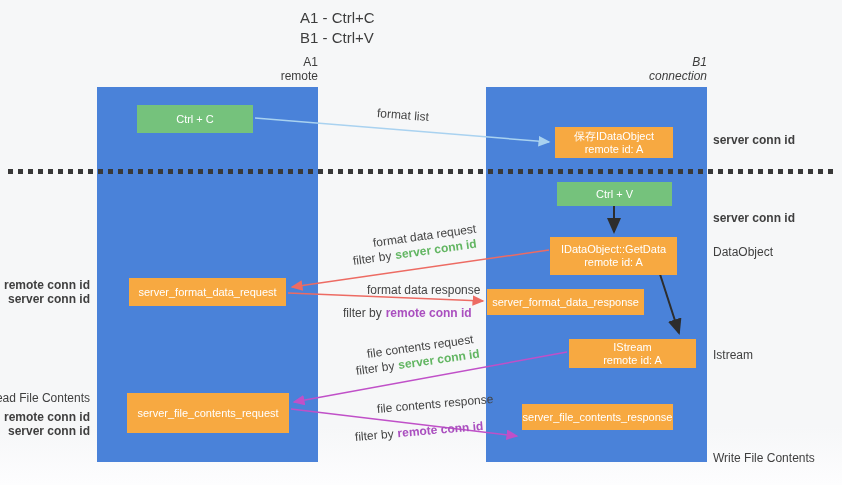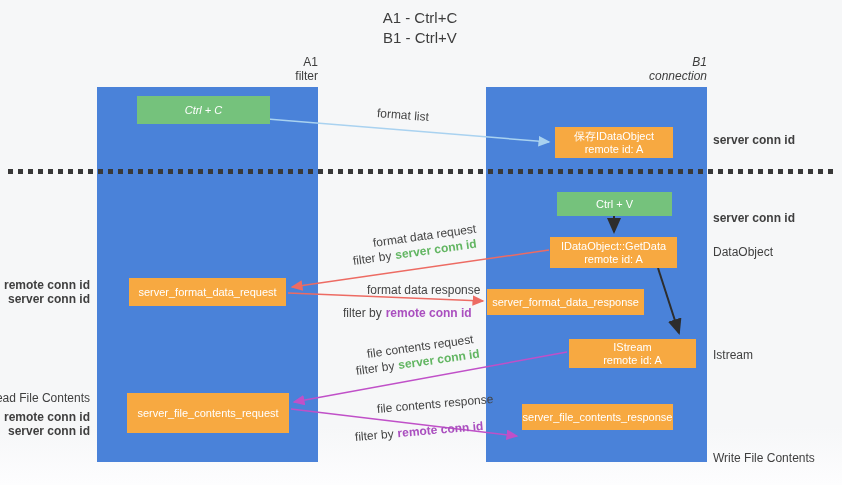--- a/index.html
+++ b/index.html
@@ -1,21 +1,21 @@
 <!DOCTYPE html>
 <html><head>
 <meta charset="utf-8">
 <style>
   html,body{margin:0;padding:0;}
   body{font-family:"Liberation Sans",sans-serif;background:#ffffff;}
   .canvas{
     position:relative;width:842px;height:485px;overflow:hidden;
     background:linear-gradient(#f6f7f8 0%, #f6f7f8 88%, #fdfdfe 100%);
   }
-  .title{position:absolute;left:300px;top:8px;width:240px;text-align:center;
+  .title{position:absolute;left:300px;top:8px;width:240px;text-align:left;
     font-size:15px;line-height:20px;color:#3d3d3d;}
   .lane-header{position:absolute;top:55px;text-align:right;font-size:12px;line-height:14px;color:#3d3d3d;}
   .lane{position:absolute;top:87px;width:221px;height:375px;background:#4a82d9;}
   #laneA{left:97px;}
   #laneB{left:486px;}
   .divider{position:absolute;left:8px;top:169px;width:828px;height:5px;
     background:repeating-linear-gradient(90deg,#383838 0 5px,transparent 5px 10px);}
   .arrows{position:absolute;left:0;top:0;pointer-events:none;}
   .node{position:absolute;color:#ffffff;font-size:11px;line-height:13px;text-align:center;
     display:flex;flex-direction:column;justify-content:center;box-sizing:border-box;}
@@ -34,21 +34,21 @@
 
 <div class="canvas">
 
   <div class="title">
     <div>A1 - Ctrl+C</div>
     <div>B1 - Ctrl+V</div>
   </div>
 
   <div class="lane-header" style="left:97px;width:221px;">
     <div>A1</div>
-    <div>filter</div>
+    <div>remote</div>
   </div>
   <div class="lane-header" style="left:486px;width:221px;font-style:italic;">
     <div>B1</div>
     <div>connection</div>
   </div>
 
   <div class="lane" id="laneA"></div>
   <div class="lane" id="laneB"></div>
 
   <div class="divider"></div>
@@ -70,31 +70,31 @@
     </defs>
     <line x1="255" y1="118" x2="549" y2="142" stroke="#a9d2f0" stroke-width="1.5" marker-end="url(#mBlue)"></line>
     <line x1="614" y1="206" x2="614" y2="232" stroke="#2d2d2d" stroke-width="2" marker-end="url(#mBlk)"></line>
     <line x1="549" y1="250" x2="292" y2="287" stroke="#ed6b63" stroke-width="1.5" marker-end="url(#mRed)"></line>
     <line x1="288" y1="293" x2="483" y2="301" stroke="#ed6b63" stroke-width="1.5" marker-end="url(#mRed)"></line>
     <line x1="658" y1="268" x2="679" y2="333" stroke="#2d2d2d" stroke-width="2" marker-end="url(#mBlk)"></line>
     <line x1="567" y1="352" x2="294" y2="402" stroke="#c050c8" stroke-width="1.5" marker-end="url(#mMag)"></line>
     <line x1="291" y1="409" x2="517" y2="436" stroke="#c050c8" stroke-width="1.5" marker-end="url(#mMag)"></line>
   </svg>
 
-  <div class="node green" style="left:137px;top:96px;width:133px;height:28px;font-style:italic;">
+  <div class="node green" style="left:137px;top:105px;width:116px;height:28px;">
     <span>Ctrl + C</span>
   </div>
   <div class="node orange" style="left:555px;top:127px;width:118px;height:31px;">
     <span>保存IDataObject</span>
     <span>remote id: A</span>
   </div>
-  <div class="node green" style="left:557px;top:192px;width:115px;height:24px;">
+  <div class="node green" style="left:557px;top:182px;width:115px;height:24px;">
     <span>Ctrl + V</span>
   </div>
-  <div class="node orange" style="left:550px;top:237px;width:127px;height:31px;justify-content:center;">
+  <div class="node orange" style="left:550px;top:237px;width:127px;height:38px;justify-content:center;">
     <span>IDataObject::GetData</span>
     <span>remote id: A</span>
   </div>
   <div class="node orange" style="left:129px;top:278px;width:157px;height:28px;">
     <span>server_format_data_request</span>
   </div>
   <div class="node orange" style="left:487px;top:289px;width:157px;height:26px;">
     <span>server_format_data_response</span>
   </div>
   <div class="node orange" style="left:569px;top:339px;width:127px;height:29px;">

